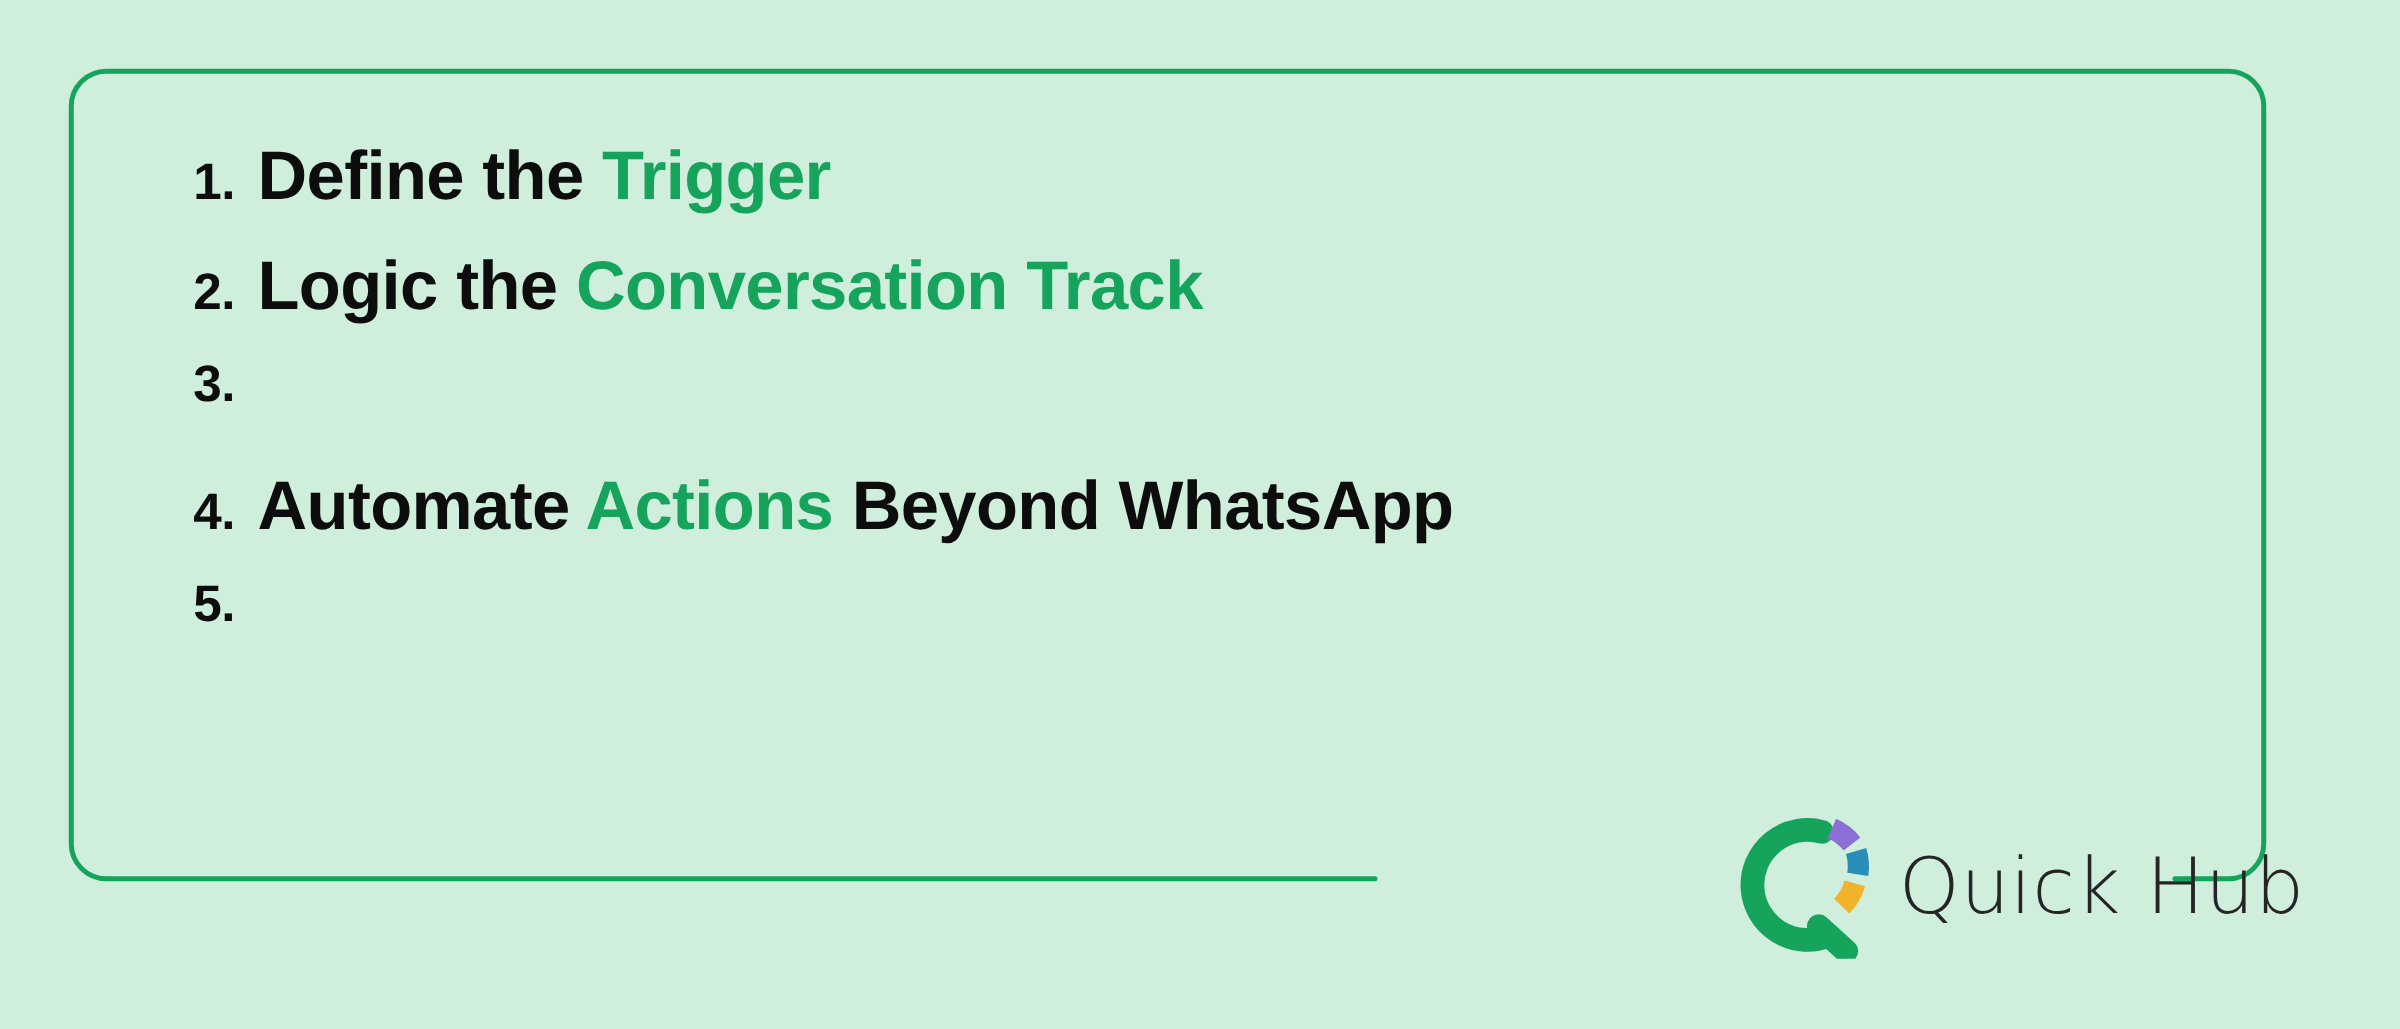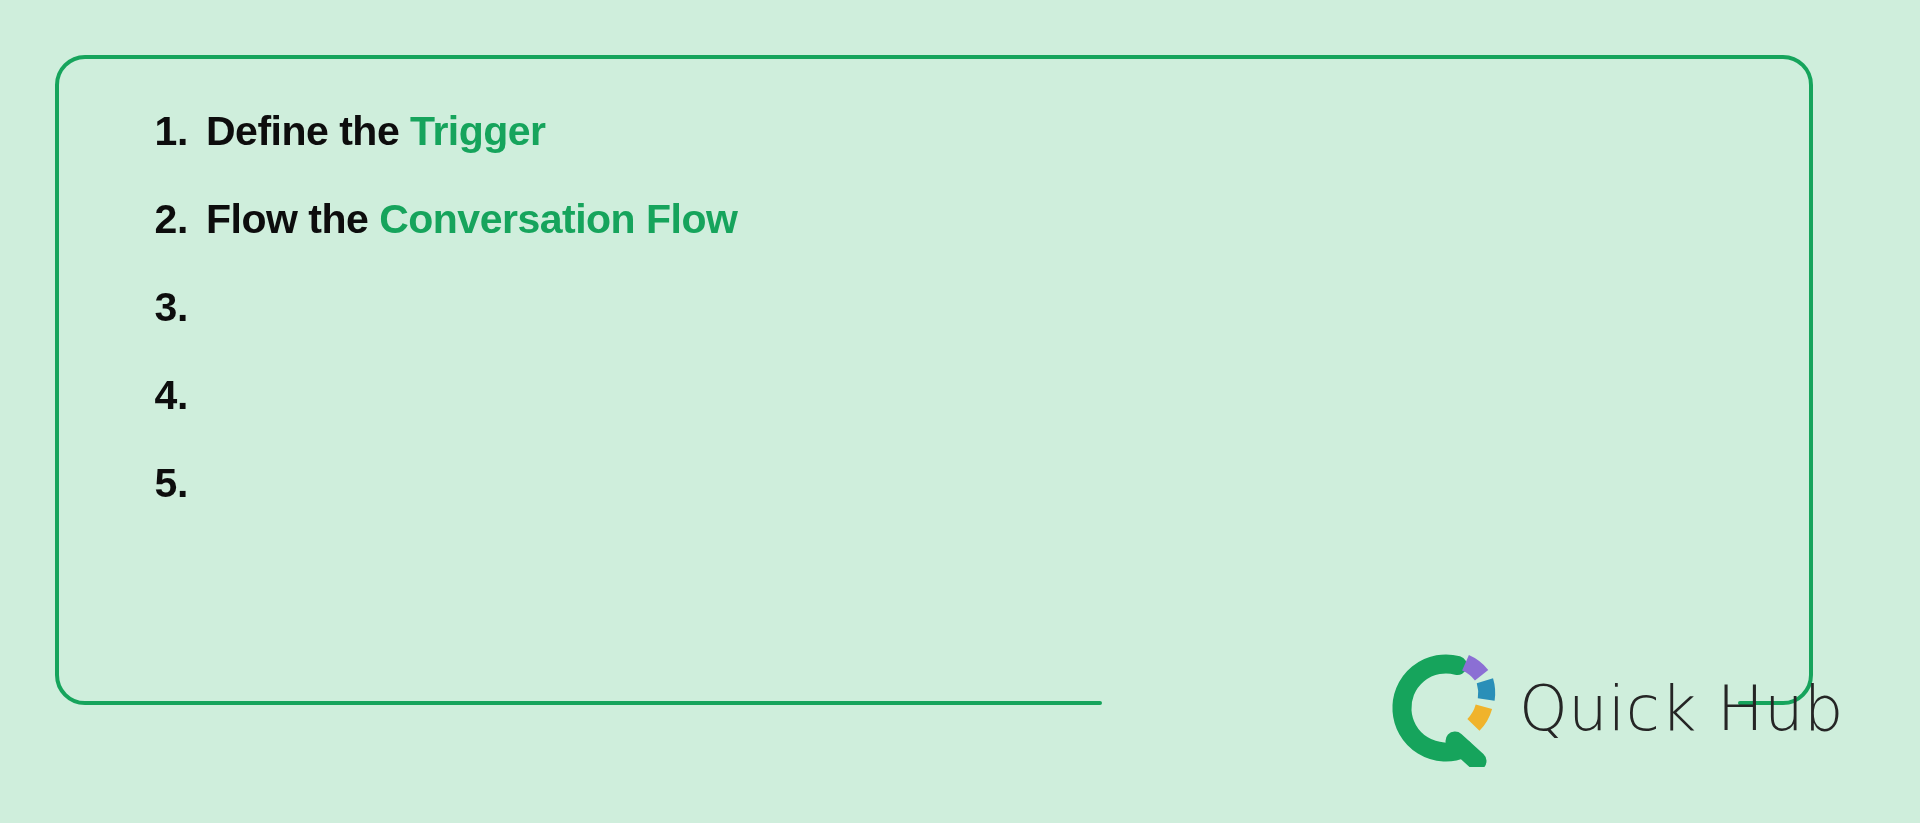--- a/index.html
+++ b/index.html
@@ -50,21 +50,21 @@
     text-align: right;
     font-size: 41px;
     font-weight: 700;
     color: #0d0d0d;
     letter-spacing: -0.4px;
     font-family: "Liberation Sans", sans-serif;
   }
 
   .step-text {
     margin-left: 18px;
-    font-size: 41px;
+    font-size: 55px;
     font-weight: 700;
     letter-spacing: -0.5px;
     white-space: nowrap;
     font-family: "Liberation Sans", sans-serif;
     text-align: right;
   }
 
   .seg-dark  { color: #0d0d0d; }
   .seg-green { color: #16a45c; }
 
@@ -114,27 +114,28 @@
              L 1740 703" fill="none" stroke="#16a45c" stroke-width="4" stroke-linecap="round" stroke-linejoin="round"></path>
   </svg>
 
   <div id="steps">
       <div class="step-row">
         <span class="step-num">1.</span>
         <span class="step-text"><span class="seg-dark">Define the </span><span class="seg-green">Trigger</span></span>
       </div>
       <div class="step-row">
         <span class="step-num">2.</span>
-        <span class="step-text"><span class="seg-dark">Flow the </span><span class="seg-green">Conversation Flow</span></span>
+        <span class="step-text"><span class="seg-dark">Logic the </span><span class="seg-green">Conversation Track</span></span>
       </div>
       <div class="step-row">
         <span class="step-num">3.</span>
       </div>
       <div class="step-row">
         <span class="step-num">4.</span>
+        <span class="step-text"><span class="seg-dark">Automate </span><span class="seg-green">Actions</span><span class="seg-dark"> Beyond WhatsApp</span></span>
       </div>
       <div class="step-row">
         <span class="step-num">5.</span>
       </div>
     </div>
 
   <div id="logo">
 
     <svg id="logo-mark" viewBox="0 0 118 118" xmlns="http://www.w3.org/2000/svg">
 

